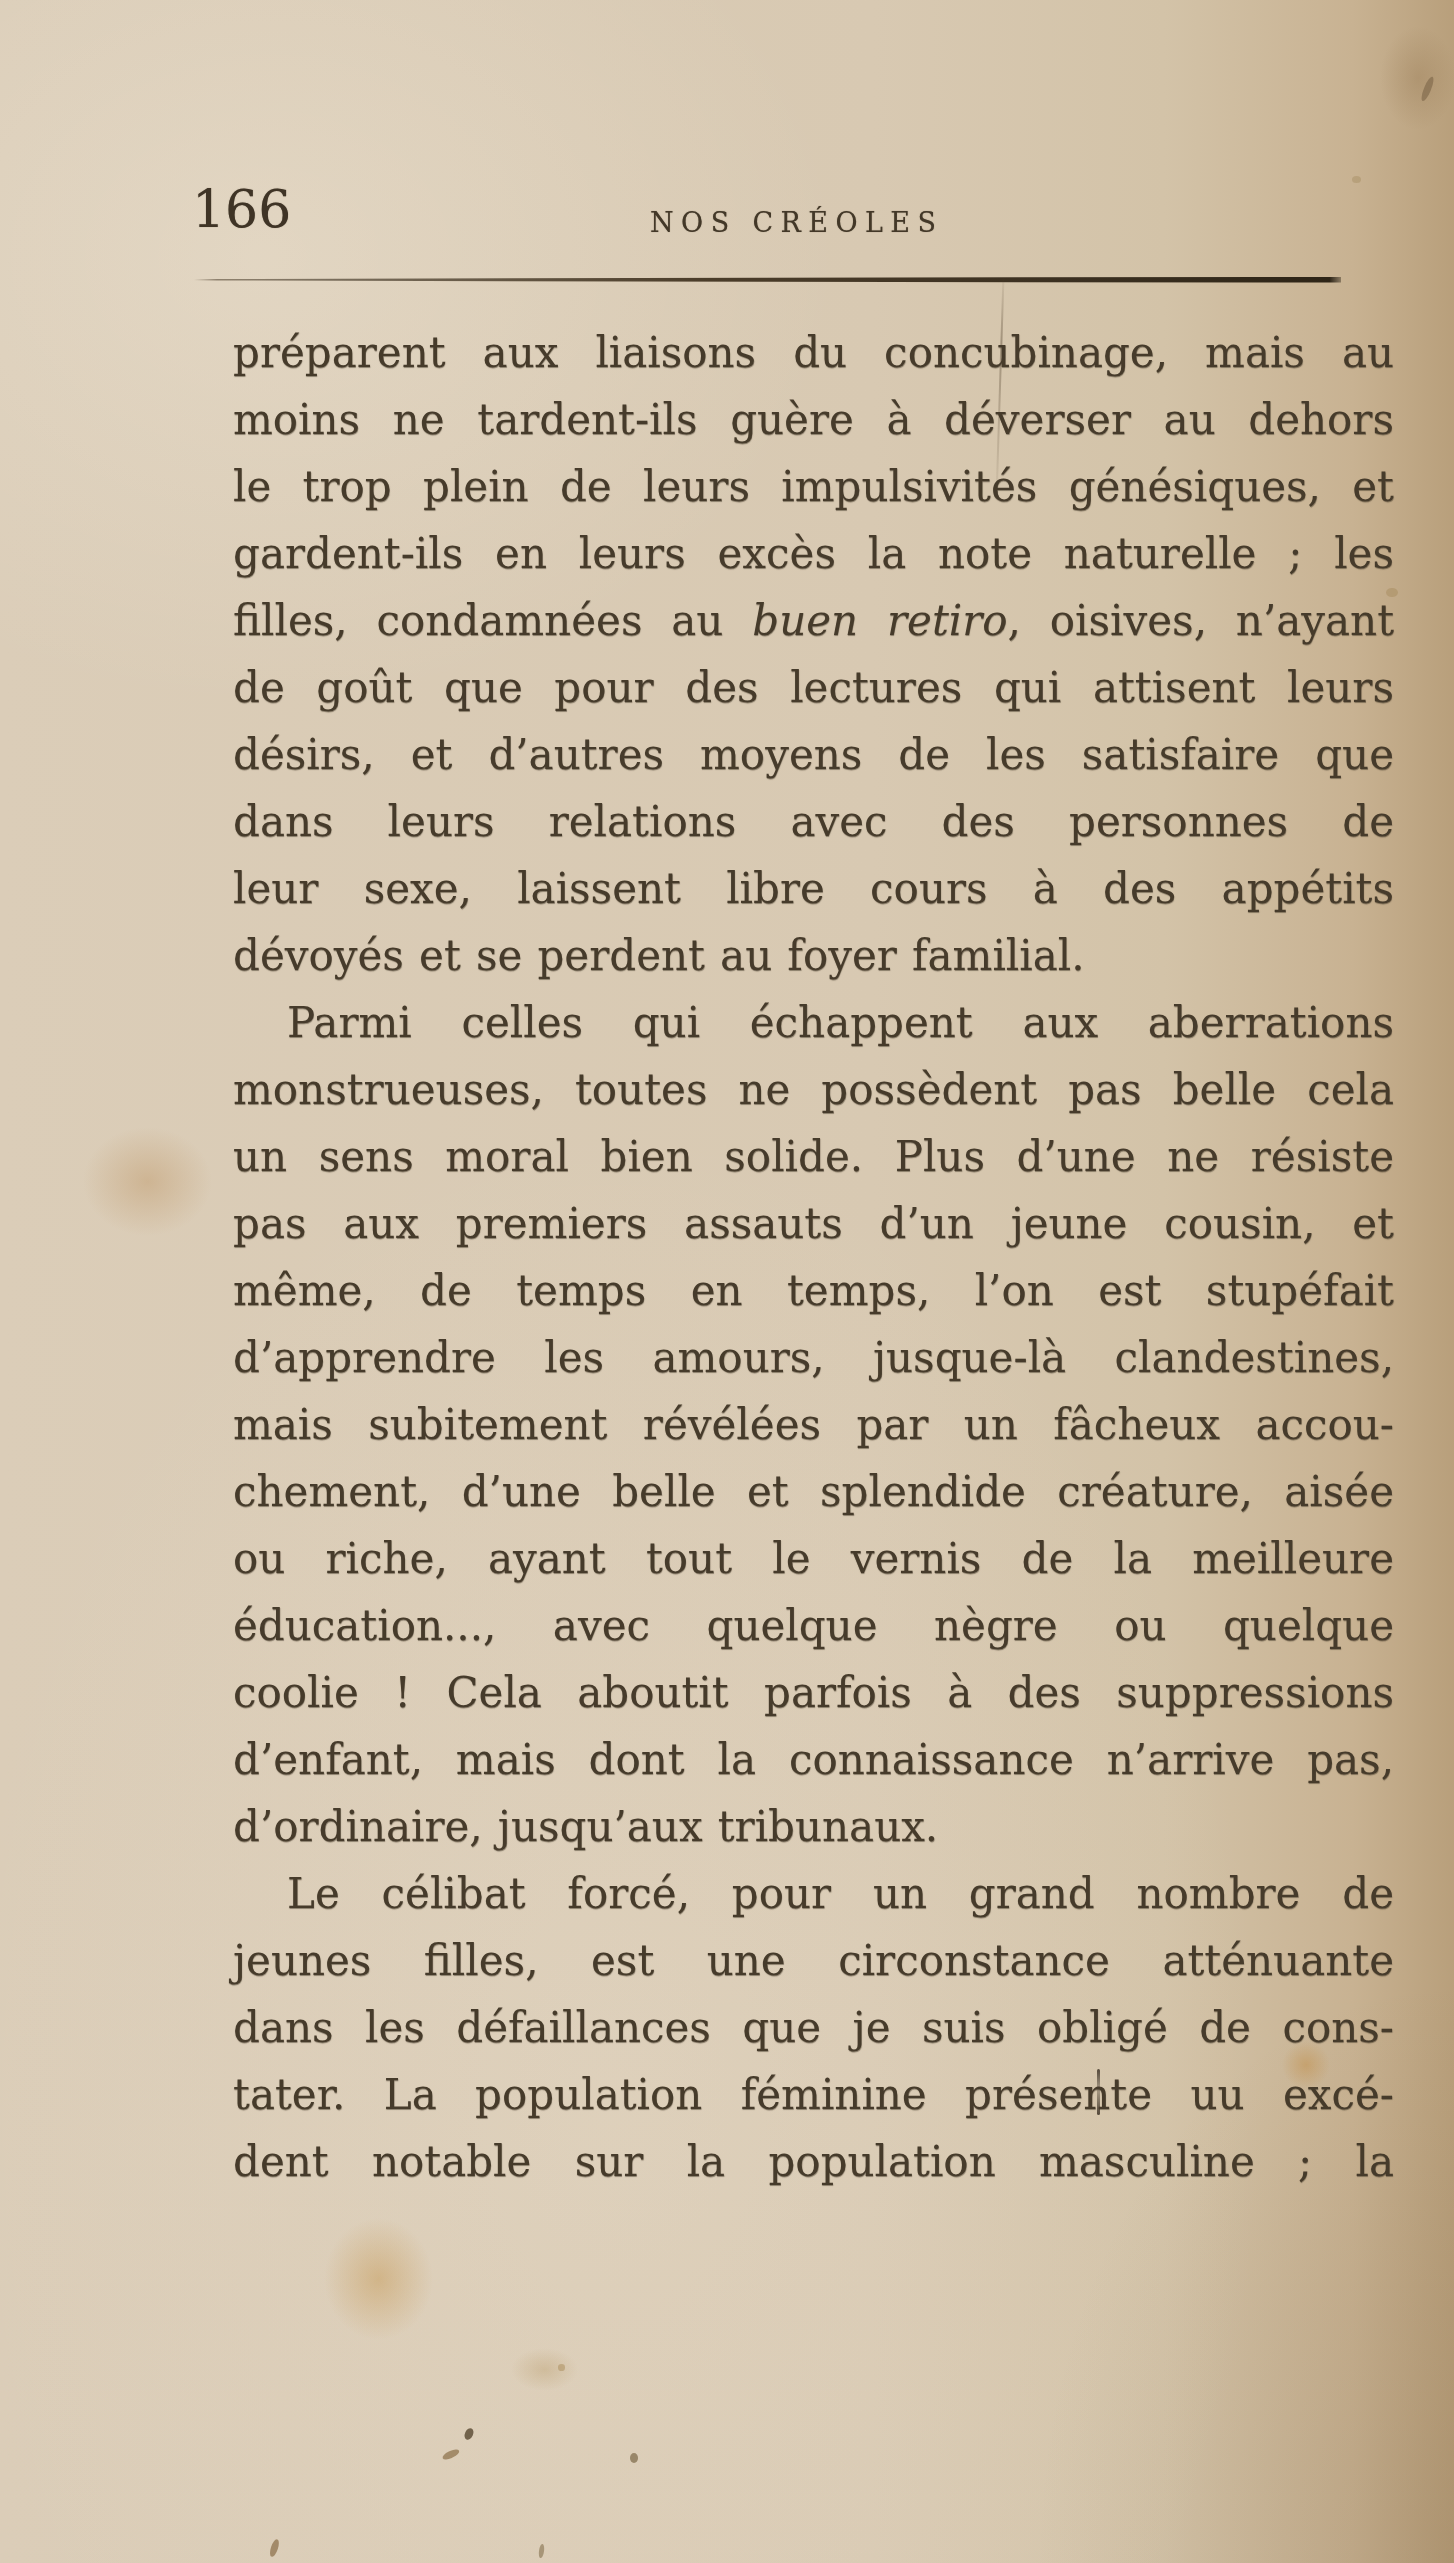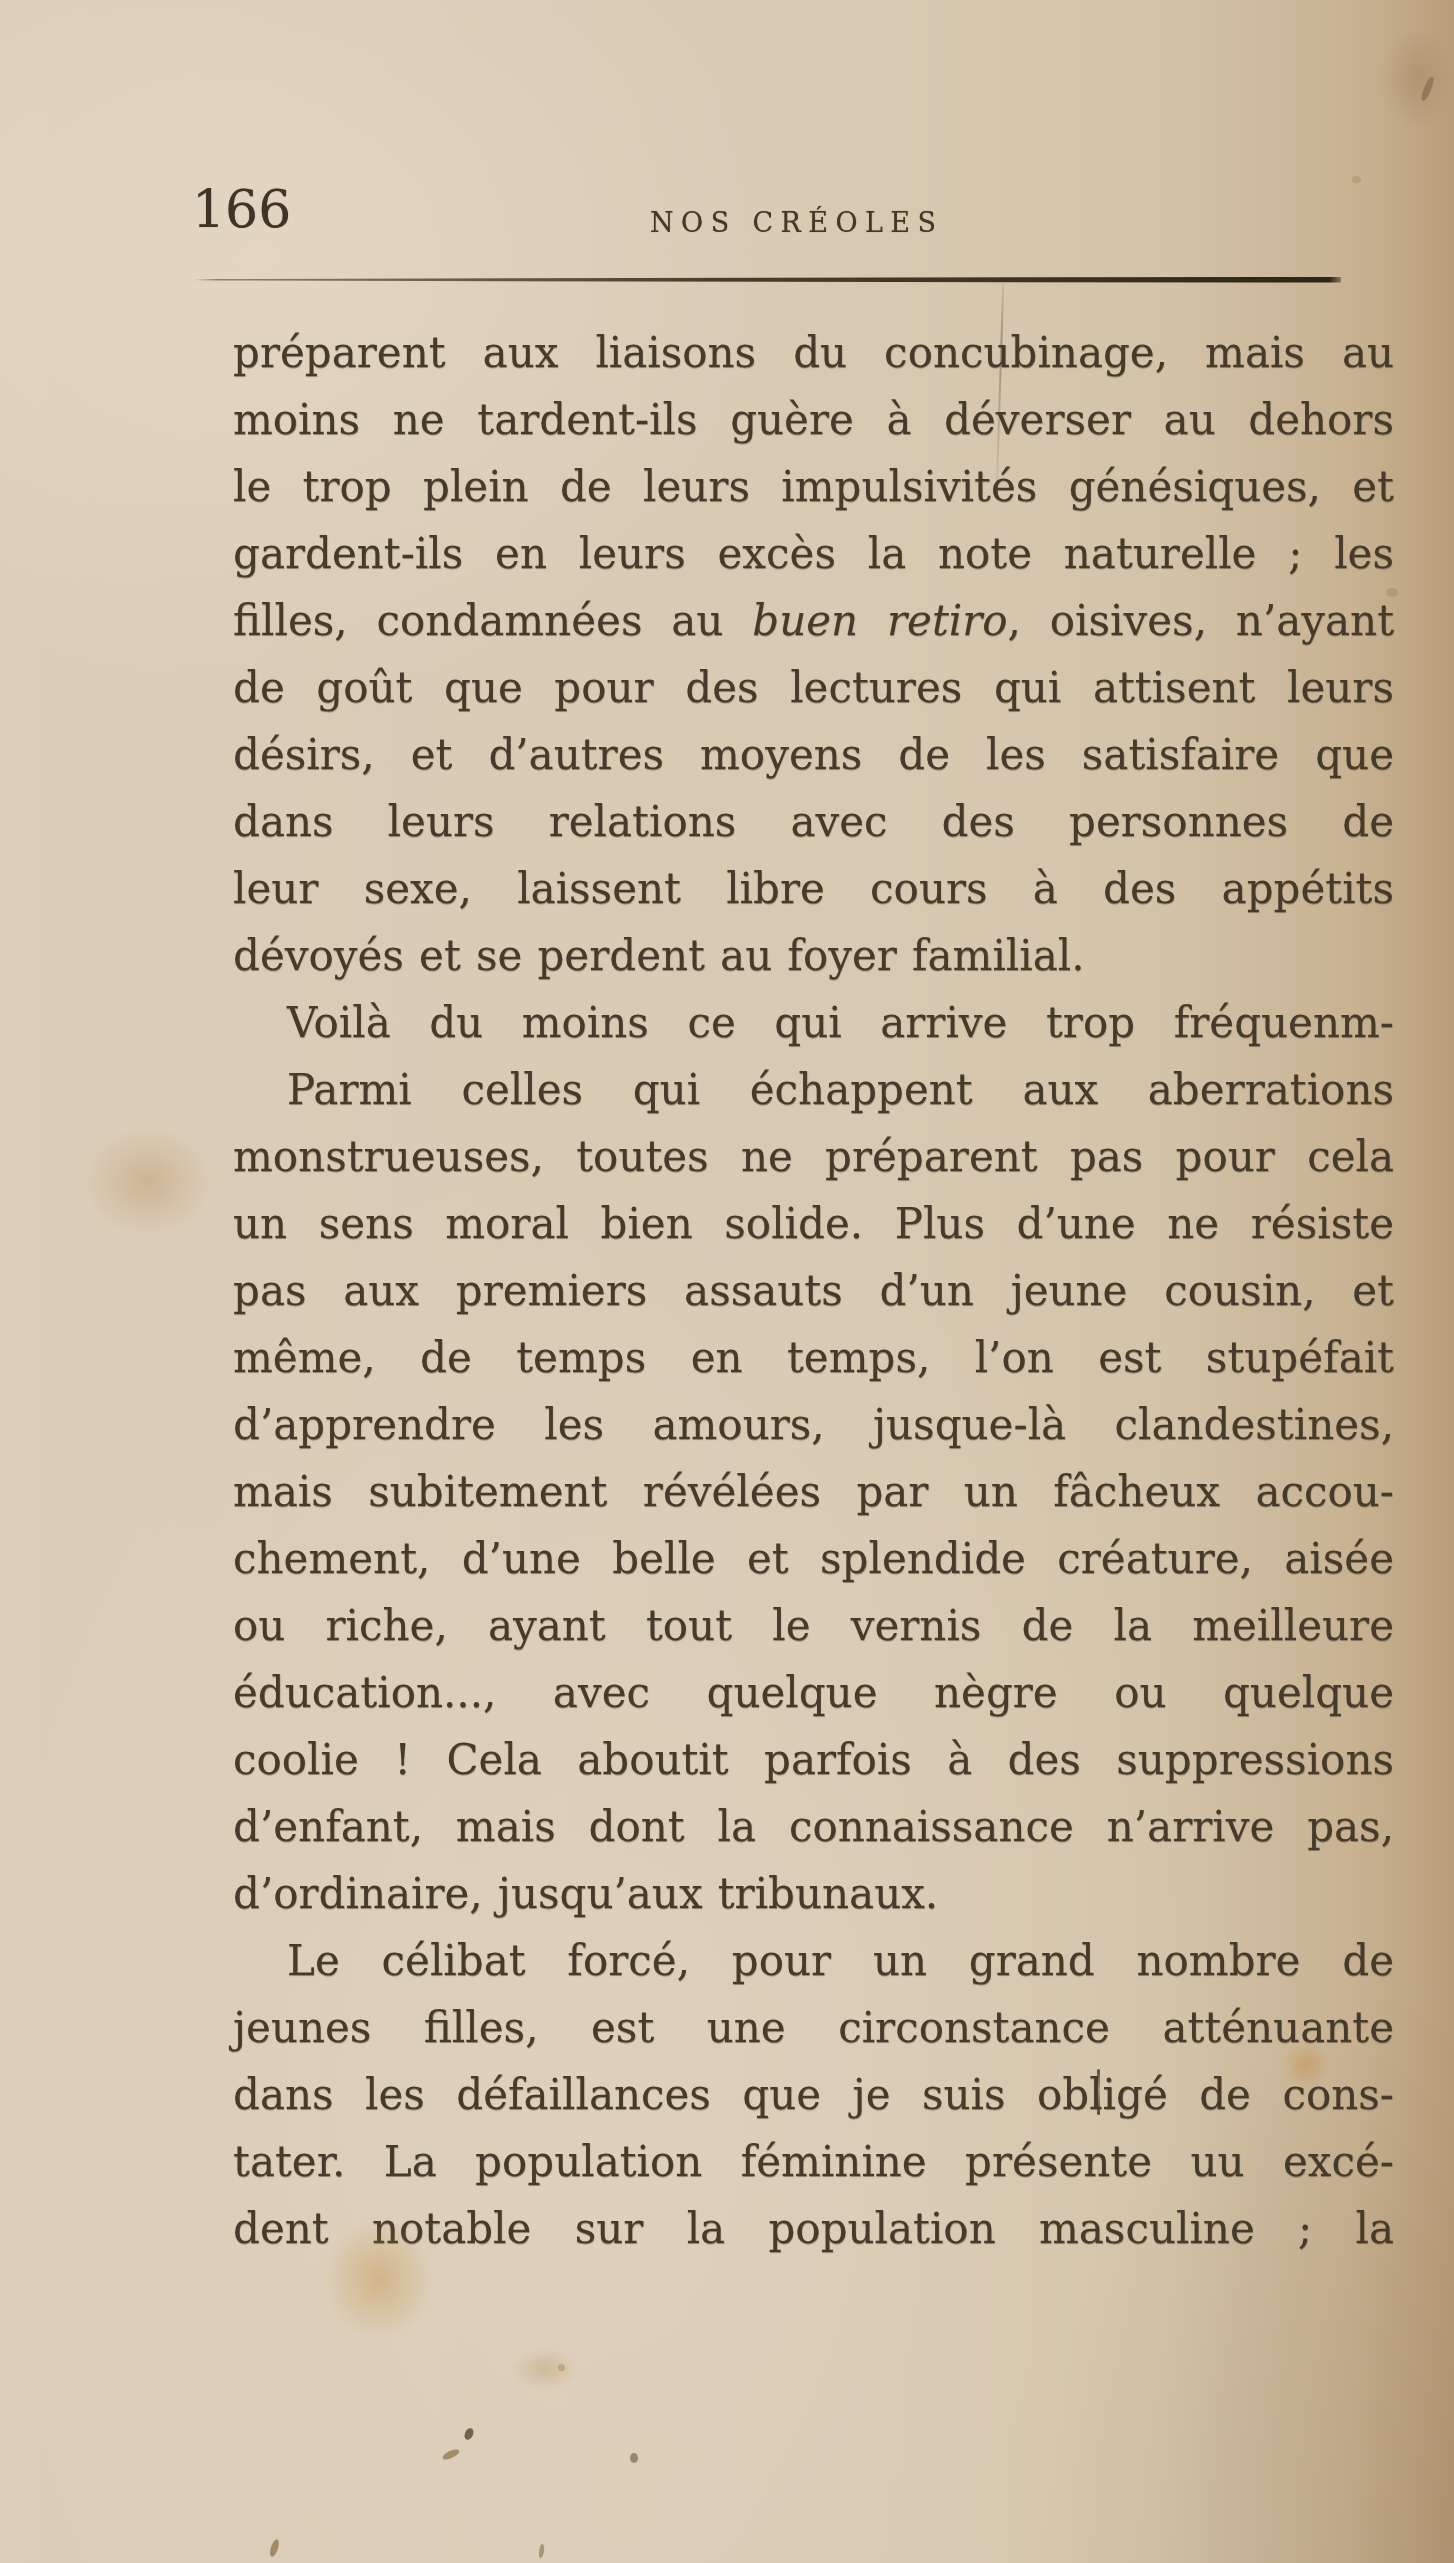--- a/index.html
+++ b/index.html
@@ -76,23 +76,22 @@
       <div class="line j">préparent aux liaisons du concubinage, mais au</div>
       <div class="line j">moins ne tardent-ils guère à déverser au dehors</div>
       <div class="line j">le trop plein de leurs impulsivités génésiques, et</div>
       <div class="line j">gardent-ils en leurs excès la note naturelle ; les</div>
       <div class="line j"><span>filles, condamnées au </span><span class="it">buen retiro</span><span>, oisives, n’ayant</span></div>
       <div class="line j">de goût que pour des lectures qui attisent leurs</div>
       <div class="line j">désirs, et d’autres moyens de les satisfaire que</div>
       <div class="line j">dans leurs relations avec des personnes de</div>
       <div class="line j">leur sexe, laissent libre cours à des appétits</div>
       <div class="line">dévoyés et se perdent au foyer familial.</div>
-      <div class="line j indent">Voilà du moins ce qui arrive trop fréquenm-</div>
       <div class="line j indent">Parmi celles qui échappent aux aberrations</div>
-      <div class="line j">monstrueuses, toutes ne préparent pas pour cela</div>
+      <div class="line j">monstrueuses, toutes ne possèdent pas belle cela</div>
       <div class="line j">un sens moral bien solide. Plus d’une ne résiste</div>
       <div class="line j">pas aux premiers assauts d’un jeune cousin, et</div>
       <div class="line j">même, de temps en temps, l’on est stupéfait</div>
       <div class="line j">d’apprendre les amours, jusque-là clandestines,</div>
       <div class="line j">mais subitement révélées par un fâcheux accou-</div>
       <div class="line j">chement, d’une belle et splendide créature, aisée</div>
       <div class="line j">ou riche, ayant tout le vernis de la meilleure</div>
       <div class="line j">éducation..., avec quelque nègre ou quelque</div>
       <div class="line j">coolie ! Cela aboutit parfois à des suppressions</div>
       <div class="line j">d’enfant, mais dont la connaissance n’arrive pas,</div>

